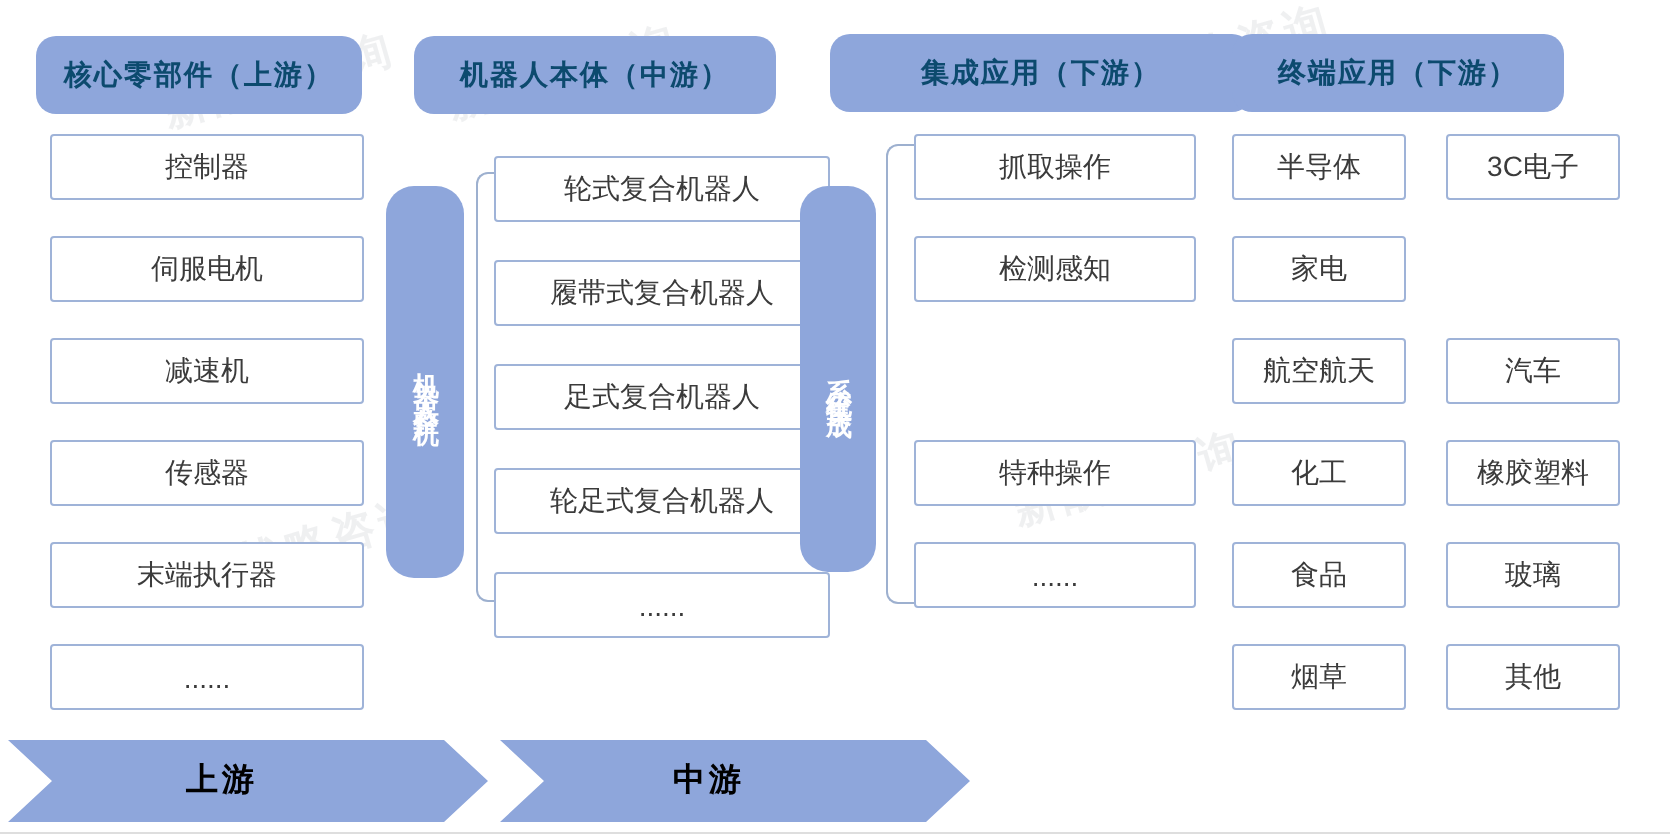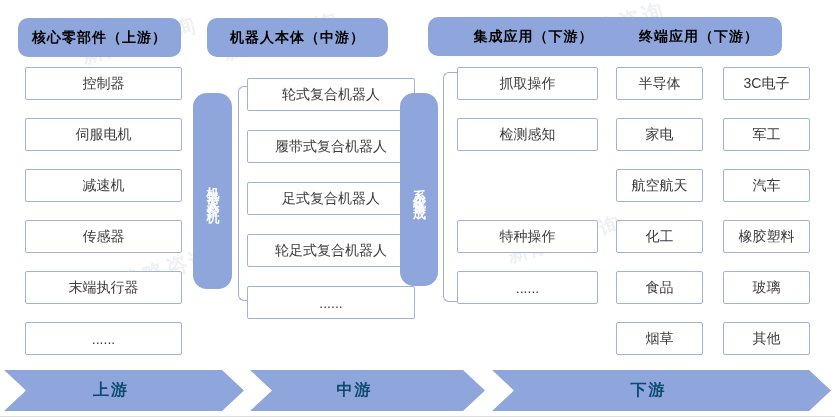--- a/index.html
+++ b/index.html
@@ -8,21 +8,21 @@
     --box-text:#3B3B3B;
     --bracket:#9DB0CF;
   }
   html,body{margin:0;padding:0;background:#fff;}
   #canvas{
     position:relative;width:835px;height:420px;background:#fff;overflow:hidden;
     font-family:"Liberation Sans","DejaVu Sans",sans-serif;
   }
   .hdr{
     position:absolute;top:18px;height:39px;border-radius:10px;
-    background:var(--accent);color:#000000;font-weight:bold;font-size:14px;
+    background:var(--accent);color:#0c4a6e;font-weight:bold;font-size:14px;
     display:flex;align-items:center;justify-content:center;letter-spacing:1px;
   }
   .box{
     position:absolute;height:33px;background:#fff;
     border:1px solid var(--box-border);border-radius:2px;box-sizing:border-box;
     color:var(--box-text);font-size:14px;
     display:flex;align-items:center;justify-content:center;
   }
   
   .r0{top:67px}.r1{top:118px}.r2{top:169px}.r3{top:220px}.r4{top:271px}.r5{top:322px}
@@ -42,21 +42,21 @@
   .bracket{
     position:absolute;
     border-left:1.5px solid var(--bracket);
     border-top:1.5px solid var(--bracket);
     border-bottom:1.5px solid var(--bracket);
     border-radius:6px 0 0 6px;
   }
   .chev{
     position:absolute;top:370px;height:41px;background:var(--accent);
     clip-path:polygon(0 0, calc(100% - 22px) 0, 100% 50%, calc(100% - 22px) 100%, 0 100%, 22px 50%);
-    color:#0c4a6e;font-weight:bold;font-size:16px;letter-spacing:2px;
+    color:#000000;font-weight:bold;font-size:16px;letter-spacing:2px;
     display:flex;align-items:center;justify-content:center;padding-right:26px;box-sizing:border-box;
   }
   .wm{
     position:absolute;color:#8d939c;opacity:0.13;font-size:21px;font-weight:bold;
     letter-spacing:3px;transform:rotate(-16deg);white-space:nowrap;pointer-events:none;
   }
   .baseline{position:absolute;left:0;top:416px;width:835px;height:1px;background:#dedede;}
 </style>
 </head>
 <body>
@@ -64,21 +64,21 @@
 <div id="canvas">
 
   <div class="wm" style="left:80px;top:26px">新战略咨询</div>
   <div class="wm" style="left:222px;top:22px">新战略咨询</div>
   <div class="wm" style="left:548px;top:12px">新战略咨询</div>
   <div class="wm" style="left:95px;top:258px">新战略咨询</div>
   <div class="wm" style="left:505px;top:225px">新战略咨询</div>
 
   <div class="hdr" style="left:18px;width:163px">核心零部件（上游）</div>
   <div class="hdr" style="left:207px;width:181px">机器人本体（中游）</div>
-  <div class="hdr" style="left:428px;width:211px;top:17px">集成应用（下游）</div>
+  <div class="hdr" style="left:415px;width:211px;top:17px">集成应用（下游）</div>
   <div class="hdr" style="left:616px;width:166px;top:17px">终端应用（下游）</div>
 
   <div class="box c1 r0">控制器</div>
   <div class="box c1 r1">伺服电机</div>
   <div class="box c1 r2">减速机</div>
   <div class="box c1 r3">传感器</div>
   <div class="box c1 r4">末端执行器</div>
   <div class="box c1 r5">......</div>
 
   <div class="vpill" style="left:193px;top:93px;width:39px;height:196px">机器人整机</div>
@@ -97,24 +97,22 @@
   <div class="box c3 r4">......</div>
 
   <div class="box c4a r0">半导体</div>
   <div class="box c4a r1">家电</div>
   <div class="box c4a r2">航空航天</div>
   <div class="box c4a r3">化工</div>
   <div class="box c4a r4">食品</div>
   <div class="box c4a r5">烟草</div>
 
   <div class="box c4b r0">3C电子</div>
-  <div class="box c4b r1">军工</div>
   <div class="box c4b r2">汽车</div>
   <div class="box c4b r3">橡胶塑料</div>
   <div class="box c4b r4">玻璃</div>
   <div class="box c4b r5">其他</div>
 
   <div class="chev" style="left:4px;width:240px">上游</div>
   <div class="chev" style="left:250px;width:235px">中游</div>
-  <div class="chev" style="left:492px;width:339px">下游</div>
 
   <div class="baseline"></div>
 </div>
 
 </body></html>

